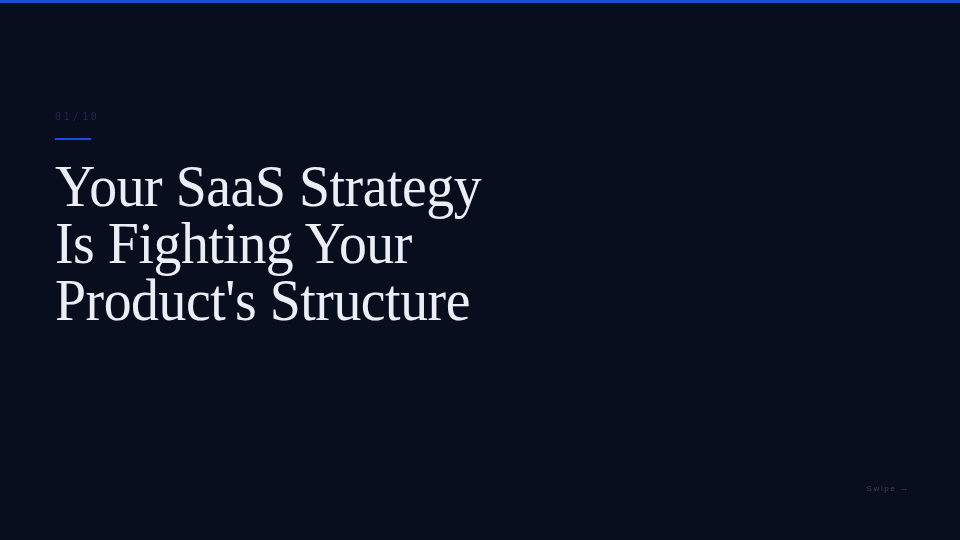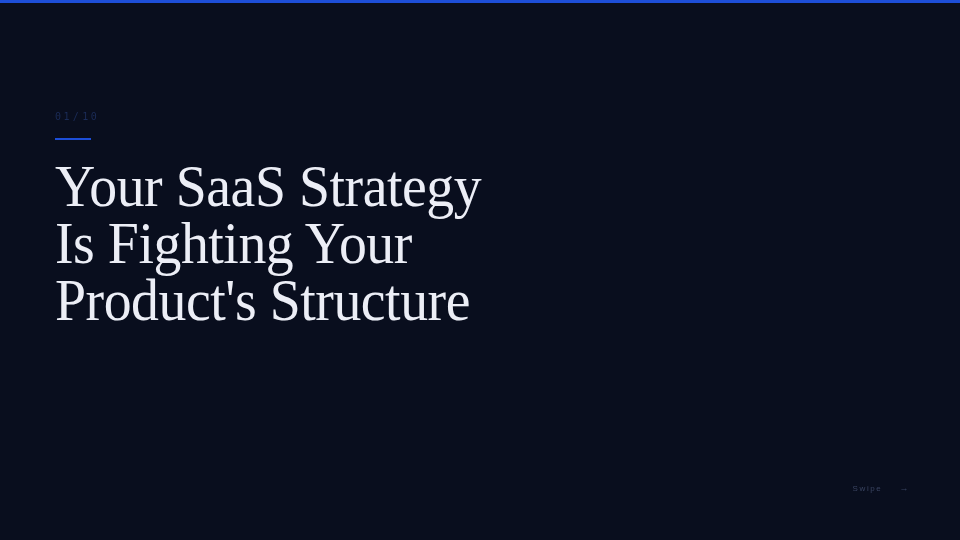--- a/index.html
+++ b/index.html
@@ -88,21 +88,21 @@
     letter-spacing: 0.15px;
     max-width: 385px;
   }
 
   
   .swipe-hint {
     position: absolute;
     right: 50px;
     bottom: 47px;
     display: flex;
-    gap: 17px;
+    gap: 3px;
     font-size: 8px;
     letter-spacing: 1.6px;
     color: #3a4461;
     white-space: nowrap;
   }
 
   .swipe-arrow {
     font-size: 9px;
     line-height: 1;
     color: #3a4461;

